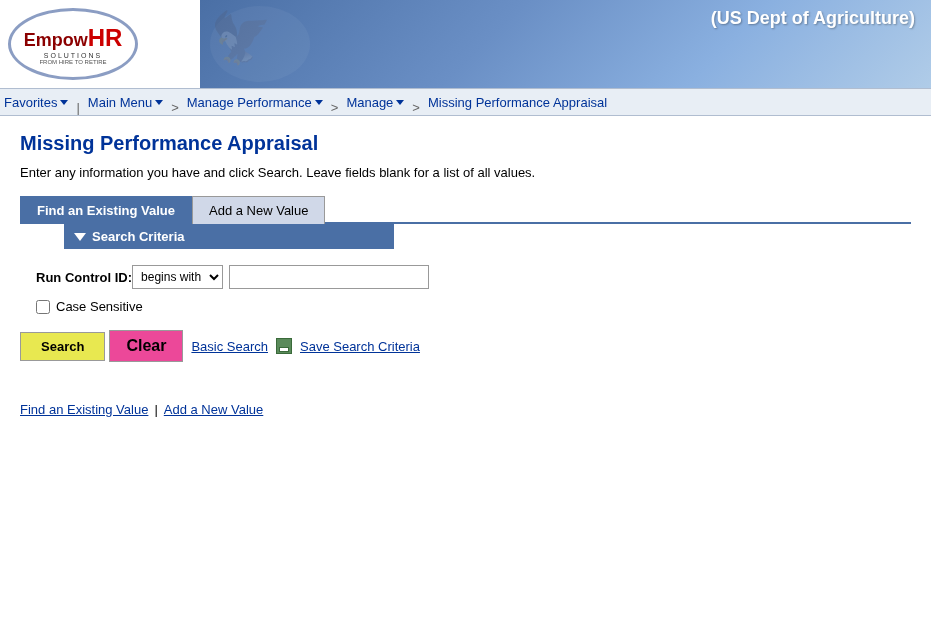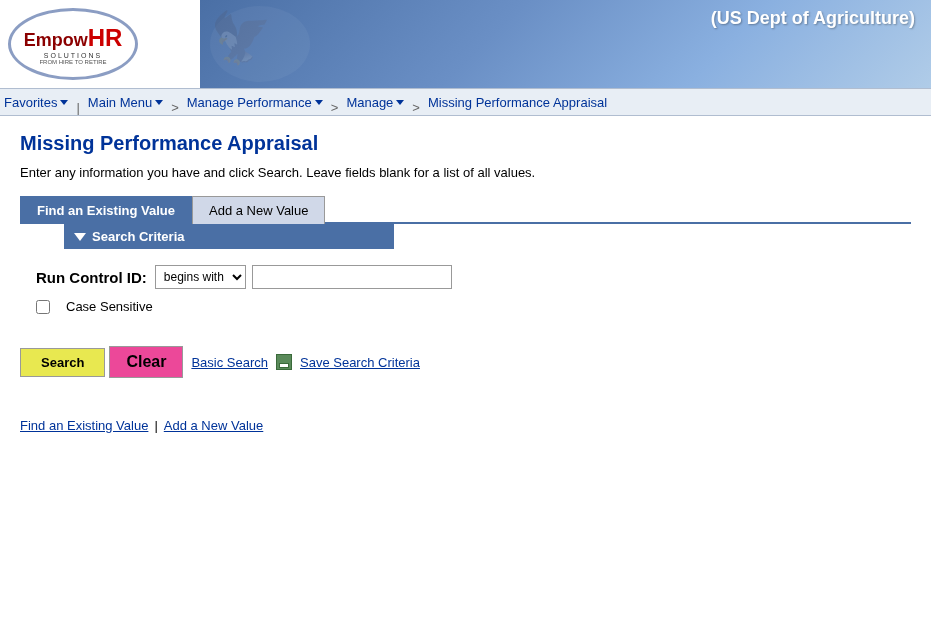--- a/index.html
+++ b/index.html
@@ -34,27 +34,27 @@
     .tab.active { background: #4a6fa5; color: #fff; font-weight: bold; border-color: #4a6fa5; }
     .tab-border { border-bottom: 2px solid #4a6fa5; flex: 1; align-self: flex-end; }
 
     
     .search-criteria-header { background: #4a6fa5; color: #fff; font-size: 13px; font-weight: bold; padding: 5px 10px; display: flex; align-items: center; gap: 6px; width: 330px; margin-top: 0; margin-left: 44px; }
     .triangle-down { width: 0; height: 0; border-left: 6px solid transparent; border-right: 6px solid transparent; border-top: 8px solid #fff; display: inline-block; }
 
     .search-fields { padding: 16px 0 8px 16px; }
 
     .field-row { display: flex; align-items: center; margin-bottom: 10px; }
-    .field-label { font-size: 15px; font-weight: bold; margin-right: 8px; white-space: nowrap; }
+    .field-label { font-size: 13px; font-weight: bold; margin-right: 0; white-space: nowrap; }
 
     .operator-select { padding: 2px 4px; font-size: 12px; border: 1px solid #999; background: #fff; cursor: pointer; height: 24px; }
 
     .field-input { border: 1px solid #999; height: 24px; width: 200px; padding: 2px 4px; font-size: 13px; margin-left: 6px; }
 
-    .case-sensitive-row { display: flex; align-items: center; gap: 16px; margin-bottom: 16px; }
+    .case-sensitive-row { display: flex; align-items: center; gap: 6px; margin-bottom: 0; }
     .case-sensitive-row input[type="checkbox"] { width: 14px; height: 14px; cursor: pointer; }
 
     
     .button-row { display: flex; align-items: center; gap: 4px; margin-top: 8px; }
     .btn-search { background: #e8e850; border: 1px solid #999; padding: 6px 20px; font-size: 13px; font-weight: bold; cursor: pointer; }
     .btn-clear { background: #ec4899; border: 1px solid #999; padding: 6px 16px; font-size: 16px; font-weight: bold; cursor: pointer; }
     .btn-link { background: none; border: none; color: #003399; font-size: 13px; cursor: pointer; text-decoration: underline; padding: 0 4px; }
 
     
     .footer-tabs { margin-top: 40px; display: flex; align-items: center; gap: 0; }

